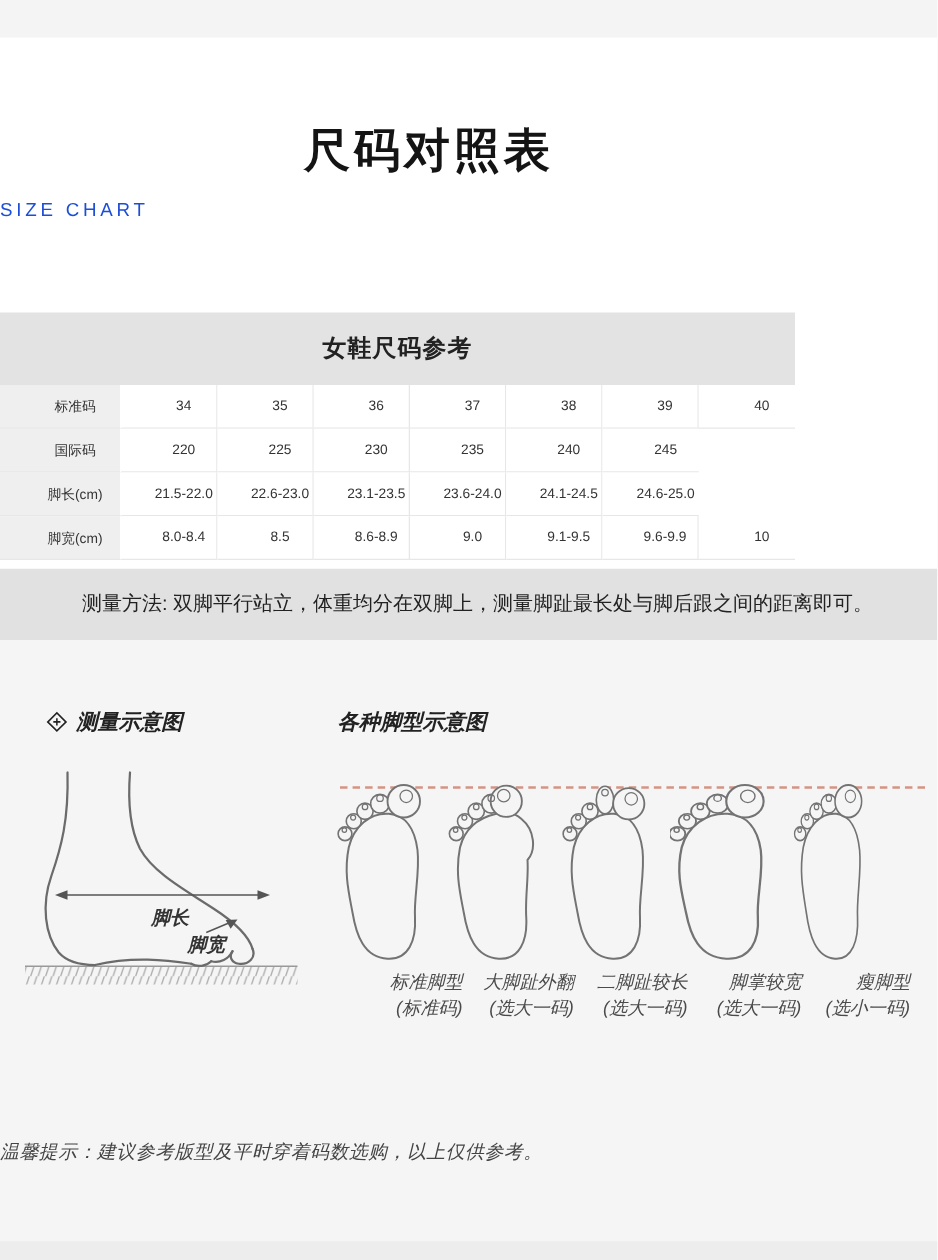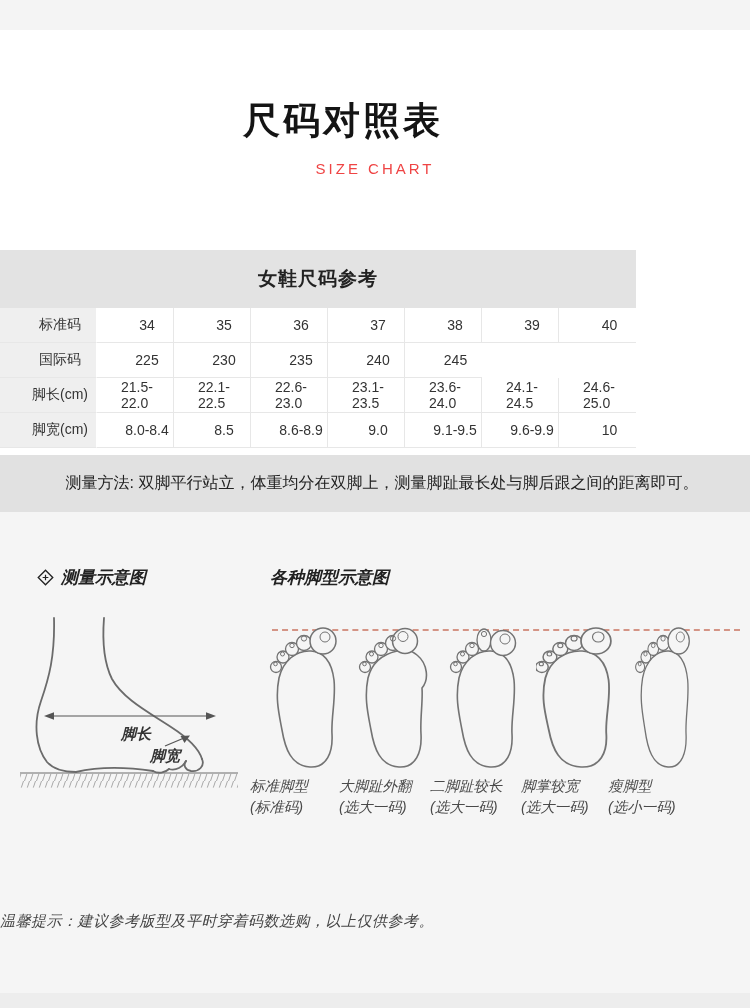--- a/index.html
+++ b/index.html
@@ -3,29 +3,29 @@
 <meta charset="utf-8">
 <style>
   * { margin:0; padding:0; box-sizing:border-box; }
   body { font-family:"Liberation Sans","DejaVu Sans",sans-serif; background:#fff; }
   .page { position:relative; width:750px; height:1008px; margin:0 auto; background:#ffffff; overflow:hidden; }
 
   .top-strip { position:absolute; left:0; top:0; width:750px; height:30px; background:#f4f4f4; }
 
   .main-title { position:absolute; left:0; top:96px; width:686px; text-align:center;
     font-size:37px; font-weight:bold; color:#141414; letter-spacing:3px; }
-  .sub-title { position:absolute; left:0; top:160px; width:750px; text-align:center;
-    font-size:15px; color:#ef4444; letter-spacing:3px; }
+  .sub-title { position:absolute; left:0; top:160px; width:750px; 
+    font-size:15px; color:#1d4ed8; letter-spacing:3px; }
 
   .table-wrap { position:absolute; left:0; top:250px; width:636px; }
   .table-title { height:58px; background:#e3e3e3; display:flex; align-items:center; justify-content:center;
     font-size:19px; font-weight:bold; color:#222; letter-spacing:1px; }
   .srow { display:grid; grid-template-columns:97px repeat(7,1fr); height:35px; }
   .cell { background:#ffffff; border-right:1px solid #e7e7e7; border-bottom:1px solid #e7e7e7;
-    display:flex; align-items:center; justify-content:center; font-size:14px; color:#333;padding-left:24px; }
+    display:flex; align-items:center; justify-content:center; font-size:11px; color:#333;padding-left:24px; }
   .srow:first-of-type .cell { border-top:1px solid #efefef; }
   .cell:last-child { border-right:none; }
   .cell.label { background:#efefef; border-right:1px solid #ffffff; }
 
   .measure-bar { position:absolute; left:0; top:455px; width:750px; height:57px; background:#e1e1e1;
     display:flex; align-items:center; justify-content:center; font-size:16px; color:#222;padding-left:14px; }
   .measure-notch { position:absolute; left:361px; top:512px; width:0; height:0;
     border-left:14px solid transparent; border-right:14px solid transparent; border-top:13px solid #e1e1e1; }
 
   .lower { position:absolute; left:0; top:512px; width:750px; height:527px; background:#f5f5f5;font-style:italic; }
@@ -35,21 +35,21 @@
   .sec-head.left { left:36px; top:54px; }
   .sec-head.right { left:270px; top:54px; }
   .sec-head svg { display:block; }
 
   .measure-svg { position:absolute; left:18px; top:104px; }
 
   .guide-line { position:absolute; left:272px; top:117px; width:468px; height:0;
     border-top:2px dashed #cf8472; opacity:.85; }
 
   .foot { position:absolute; top:114px; }
-  .foot-label { position:absolute; top:264px; width:120px; text-align:left;
+  .foot-label { position:absolute; top:264px; width:120px; text-align:right;
     font-size:14.5px; color:#4a4a4a; line-height:21px; }
 
   .footer-note { position:absolute; left:0; top:400px; width:750px; 
     font-size:15px; color:#444; letter-spacing:.5px; }
   .bottom-band { position:absolute; left:0; top:481px; width:750px; height:15px; background:#ededed; }
 
   .hidden-defs { position:absolute; width:0; height:0; overflow:hidden; }
 </style>
 </head>
 <body>
@@ -113,30 +113,30 @@
       <div class="cell">34</div>
       <div class="cell">35</div>
       <div class="cell">36</div>
       <div class="cell">37</div>
       <div class="cell">38</div>
       <div class="cell">39</div>
       <div class="cell">40</div>
     </div>
     <div class="srow">
       <div class="cell label">国际码</div>
+      <div class="cell">220</div>
       <div class="cell">225</div>
       <div class="cell">230</div>
       <div class="cell">235</div>
       <div class="cell">240</div>
       <div class="cell">245</div>
     </div>
     <div class="srow">
       <div class="cell label">脚长(cm)</div>
       <div class="cell">21.5-22.0</div>
-      <div class="cell">22.1-22.5</div>
       <div class="cell">22.6-23.0</div>
       <div class="cell">23.1-23.5</div>
       <div class="cell">23.6-24.0</div>
       <div class="cell">24.1-24.5</div>
       <div class="cell">24.6-25.0</div>
     </div>
     <div class="srow">
       <div class="cell label">脚宽(cm)</div>
       <div class="cell">8.0-8.4</div>
       <div class="cell">8.5</div>

